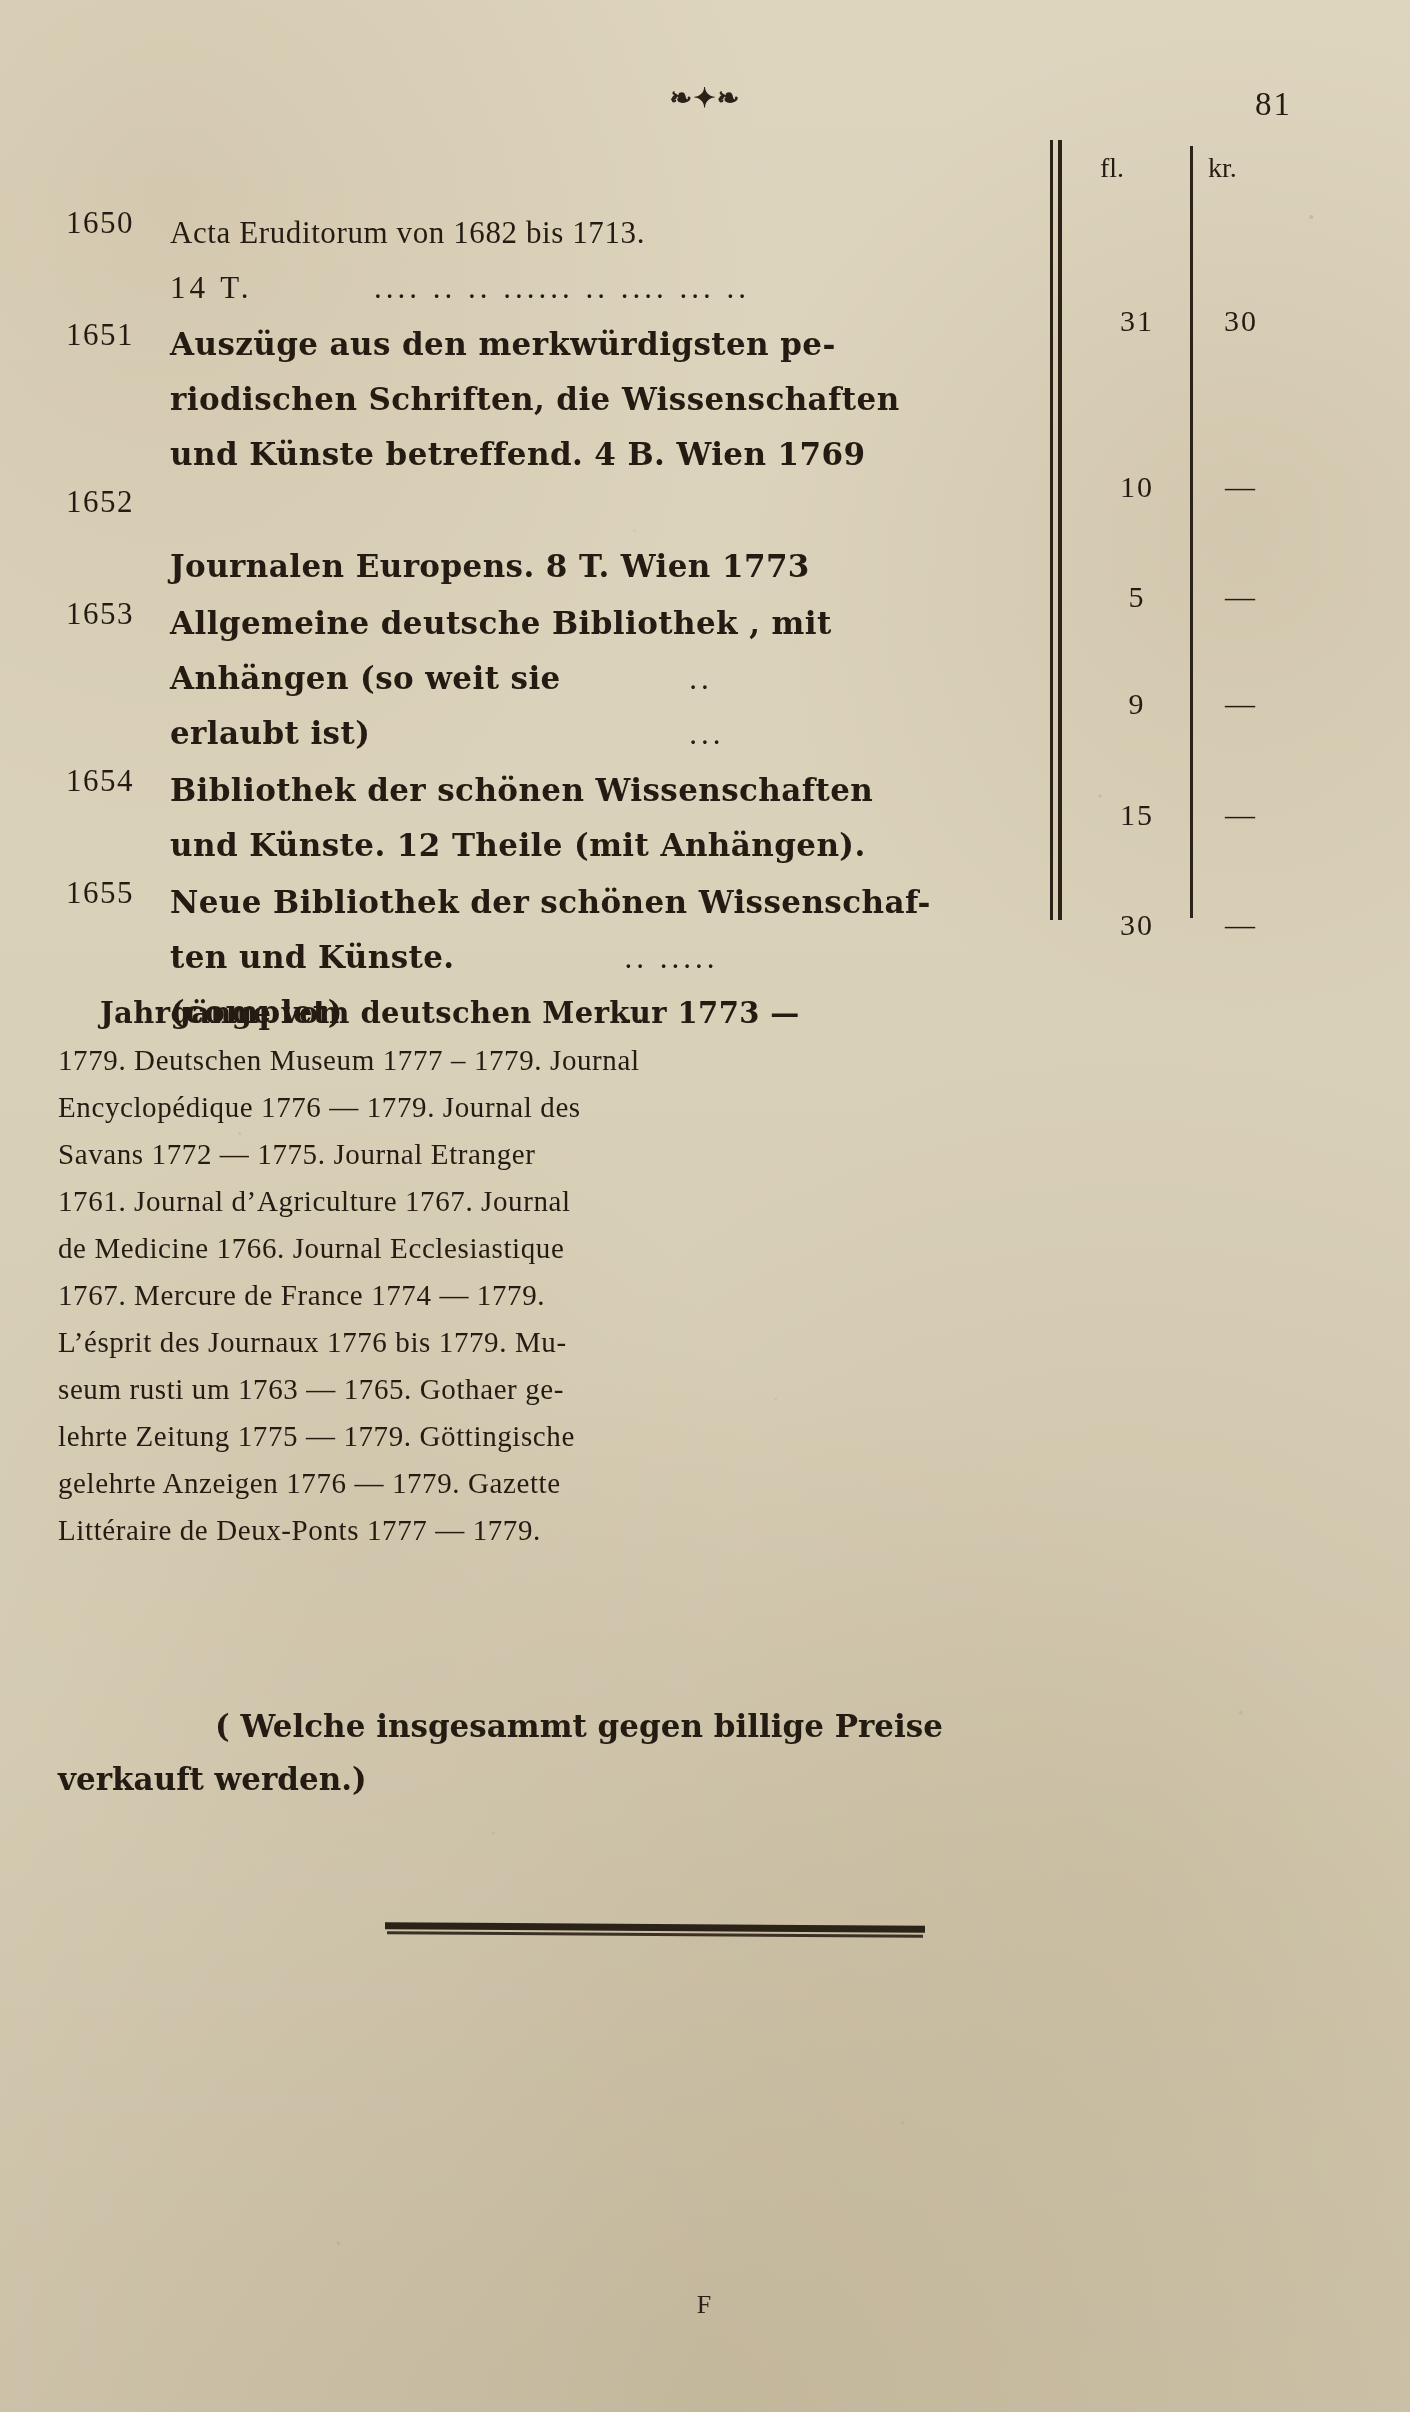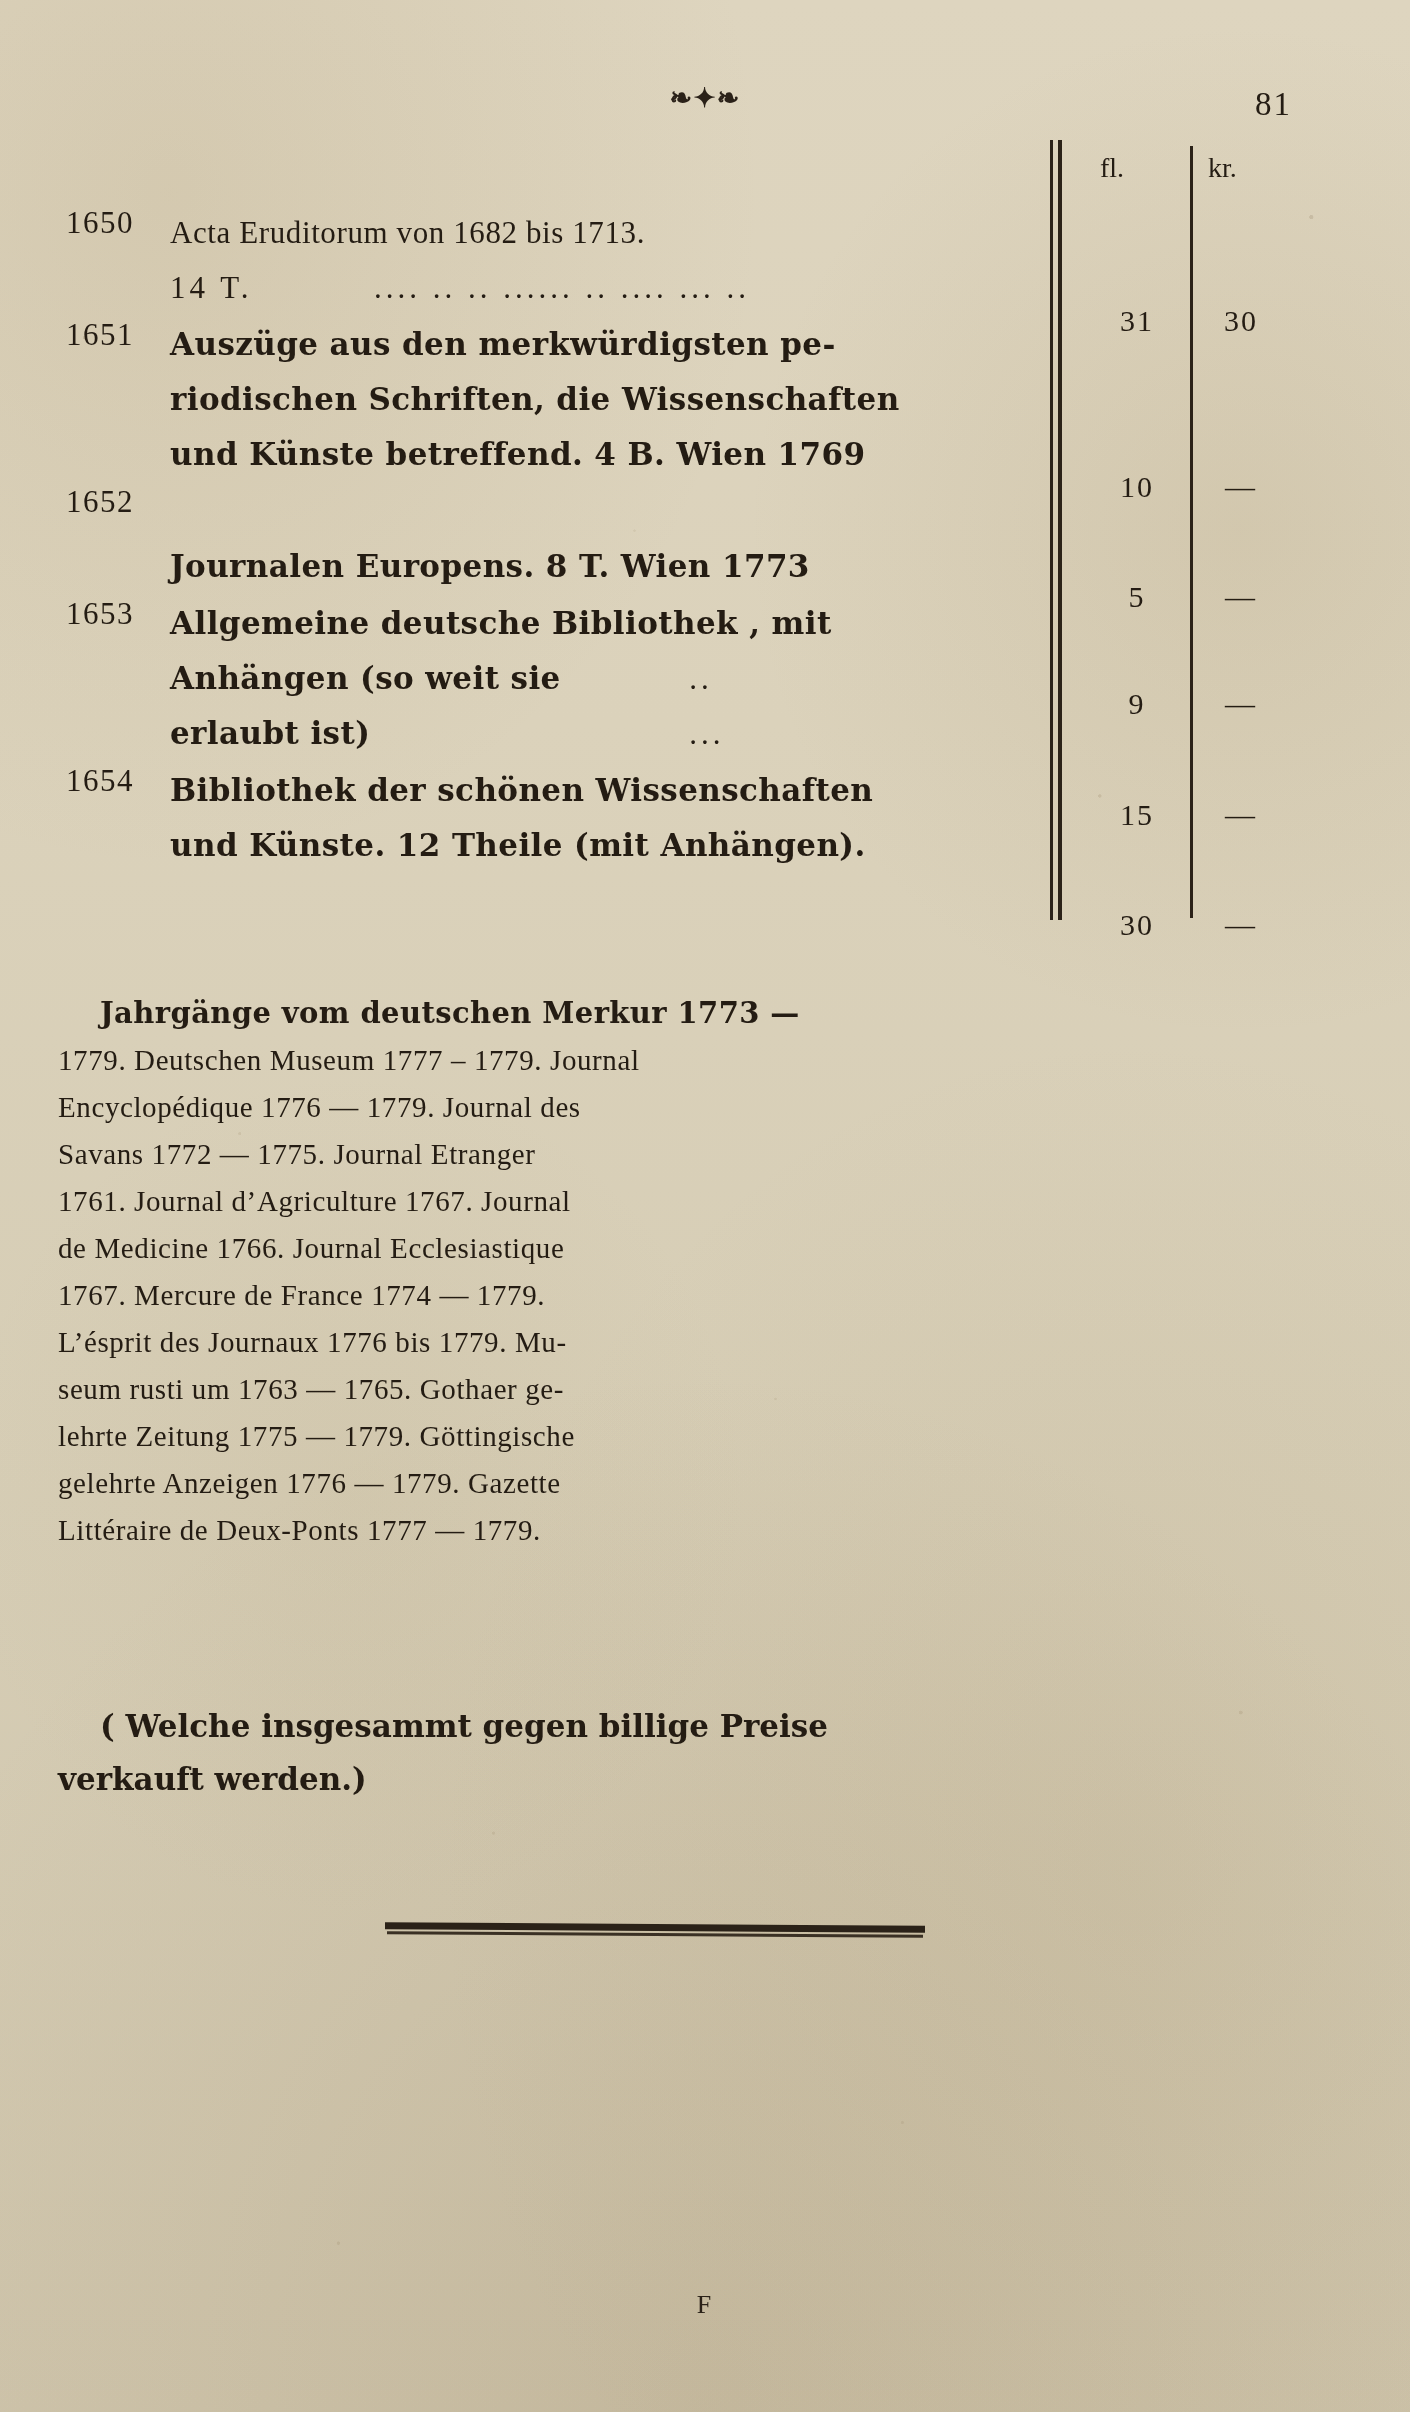--- a/index.html
+++ b/index.html
@@ -268,20 +268,30 @@
     </div>
 
     <div class="entry">
       <div class="num">1654</div>
       <div class="body">
         <span class="fraktur">Bibliothek der schönen Wissenschaften</span><br>
         <span class="fraktur">und Künste. 12 Theile (mit Anhängen).</span>
       </div>
     </div>
 
+    <div class="entry">
+      <div class="num">1655</div>
+      <div class="body">
+        <span class="fraktur">Neue Bibliothek der schönen Wissenschaf-</span><br>
+        <span class="justify-line">
+          <span class="fraktur">ten und Künste. (complet)</span>
+          <span class="dots">.. ..... ..</span>
+        </span>
+      </div>
+    </div>
   </div>
 
   <div class="price fl" style="top:284px">31</div>
   <div class="price kr" style="top:284px">30</div>
 
   <div class="price fl" style="top:450px">10</div>
   <div class="price kr" style="top:450px">—</div>
 
   <div class="price fl" style="top:560px">5</div>
   <div class="price kr" style="top:560px">—</div>
@@ -304,21 +314,21 @@
     <span class="ln"><span class="roman">de Medicine 1766.    Journal Ecclesiastique</span></span>
     <span class="ln"><span class="roman">1767.   Mercure de France 1774 — 1779.</span></span>
     <span class="ln"><span class="roman">L’ésprit des Journaux 1776 bis 1779.    Mu-</span></span>
     <span class="ln"><span class="roman">seum rusti um 1763 — 1765.  Gothaer ge-</span></span>
     <span class="ln"><span class="roman">lehrte Zeitung 1775 — 1779.    Göttingische</span></span>
     <span class="ln"><span class="roman">gelehrte Anzeigen 1776 — 1779.    Gazette</span></span>
     <span class="ln"><span class="roman">Littéraire de Deux-Ponts 1777 — 1779.</span></span>
   </div>
 
   <div class="note">
-    <span class="ln" style="padding-left:42px;">( Welche insgesammt gegen billige Preise</span>
+    <span class="ln" style="padding-left:42px;text-align:center;">( Welche insgesammt gegen billige Preise</span>
     <span class="ln">verkauft werden.)</span>
   </div>
 
   <div class="bottom-rule">
     <div class="thick"></div>
     <div class="thin"></div>
   </div>
 
   <div class="signature">F</div>
 

